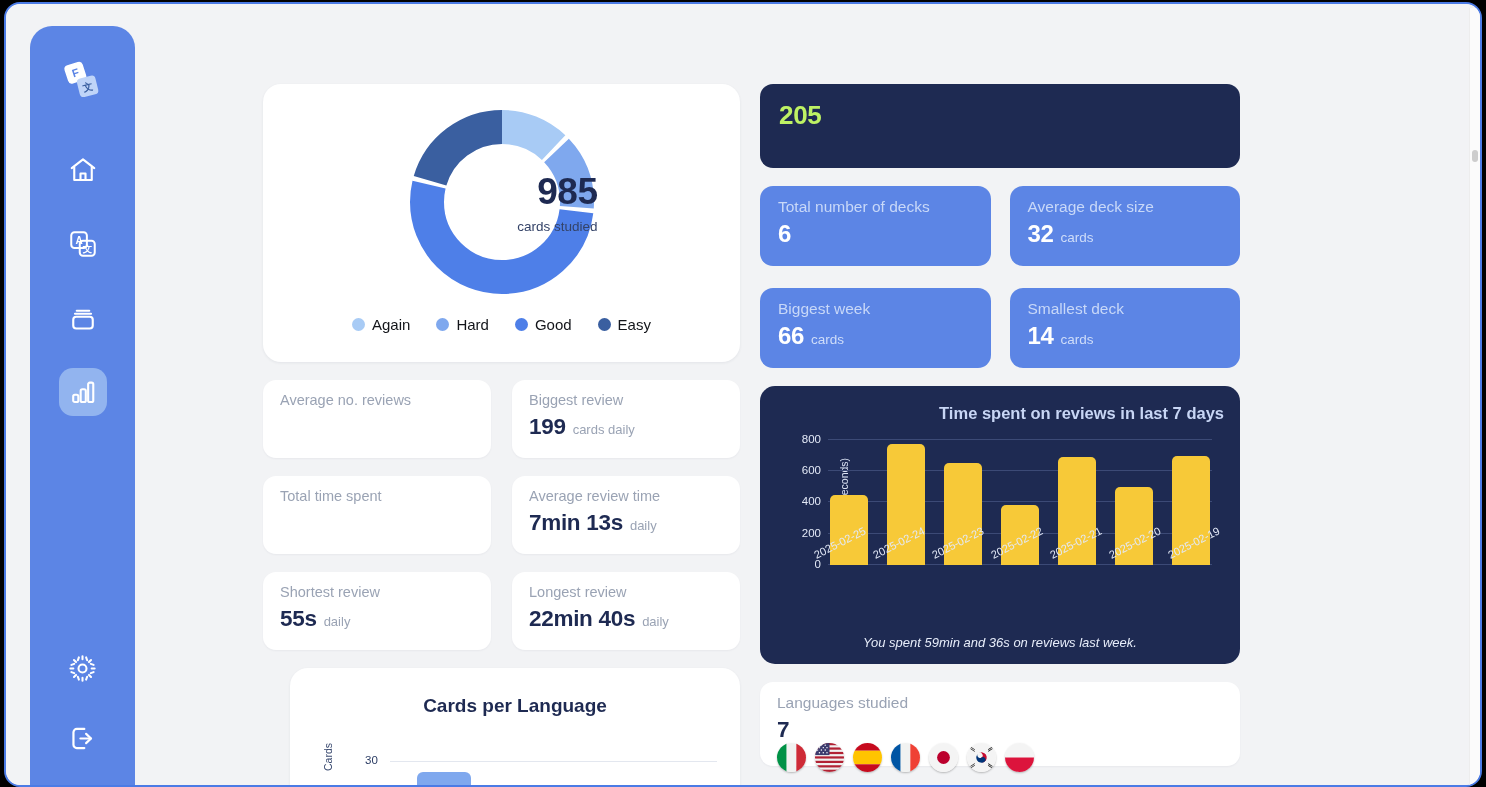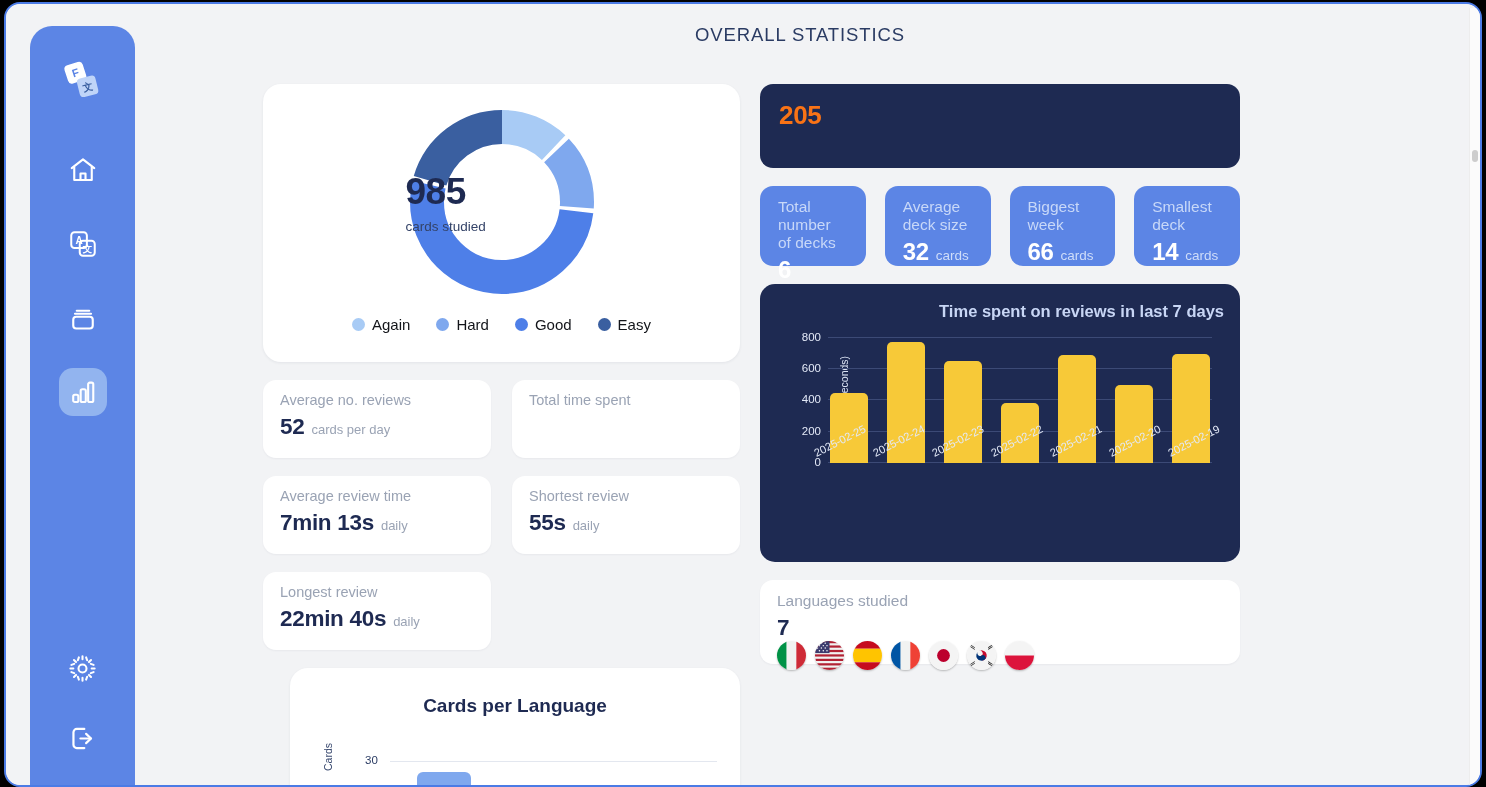--- a/index.html
+++ b/index.html
@@ -121,21 +121,21 @@
     box-shadow: 0 1px 3px rgba(30,40,70,0.07);
     display: flex; flex-direction: column;
     align-items: center;
     justify-content: flex-start;
     padding-top: 22px;
   }
   .donut-holder { position: relative; width: 192px; height: 192px; }
   .donut-center {
     position: absolute; inset: 0;
     display: flex; flex-direction: column;
-    align-items: flex-start; justify-content: center;
+    align-items: flex-end; justify-content: center;
     gap: 6px;
   }
   .donut-value {
     font-size: 37px; font-weight: bold; color: #1E2A52;
     letter-spacing: -0.5px;
   }
   .donut-label { font-size: 13.5px; color: #344368; }
 
   .legend {
     margin-top: 18px;
@@ -173,29 +173,29 @@
 
   
   .hero-card {
     background: #1E2A52;
     border-radius: 13px;
     height: 84px;
     padding: 13px 19px 0 19px;
   }
   .hero-label { font-size: 15.5px; color: #DDE4F2; }
   .hero-value {
-    font-size: 26px; font-weight: bold; color: #f97316;
+    font-size: 26px; font-weight: bold; color: #bef264;
     margin-top: 3px; letter-spacing: -0.3px;
   }
 
   
   .blue-grid {
     display: grid;
-    grid-template-columns: 1fr 1fr 1fr 1fr;
-    gap: 32px 19px;
+    grid-template-columns: 1fr 1fr;
+    gap: 22px 19px;
   }
   .blue-card {
     background: #5C85E5;
     border-radius: 13px;
     height: 80px;
     padding: 12px 18px 0 18px;
   }
   .blue-label { font-size: 15.5px; color: #C8D8F8; }
   .blue-row { display: flex; align-items: baseline; gap: 7px; margin-top: 4px; }
   .blue-value {
@@ -411,21 +411,20 @@
       <div class="nav-item">
         <svg width="31" height="31" viewBox="0 0 24 24" fill="none" stroke="#FFFFFF" stroke-width="1.7" stroke-linecap="round" stroke-linejoin="round">
           <path d="M13.4 4.6H7.6A2.6 2.6 0 0 0 5 7.2v9.6a2.6 2.6 0 0 0 2.6 2.6h5.8"></path>
           <path d="M14.8 8.4 18.6 12l-3.8 3.6"></path>
           <path d="M10.4 12h8"></path>
         </svg>
       </div>
     </div>
   </div>
 
-  <div id="page-title">OVERALL STATISTICS</div>
 
   <div id="content">
 
     <div class="col col-left">
 
       <div class="donut-card">
         <div class="donut-holder">
           <svg width="192" height="192" viewBox="0 0 192 192">
             <g transform="rotate(-90 96 96)">
 
@@ -458,26 +457,29 @@
             <span class="legend-dot" style="background:#3A5FA0"></span>
             <span class="legend-text">Easy</span>
           </div>
         </div>
       </div>
 
       <div class="stat-grid">
 
         <div class="stat-card">
           <div class="stat-label">Average no. reviews</div>
+        </div>
+
+        <div class="stat-card">
+          <div class="stat-label">Biggest review</div>
           <div class="stat-row">
-            <span class="stat-value">52</span>
-            <span class="stat-unit">cards per day</span>
-          </div>
-        </div>
-
+            <span class="stat-value">199</span>
+            <span class="stat-unit">cards daily</span>
+          </div>
+        </div>
 
         <div class="stat-card">
           <div class="stat-label">Total time spent</div>
         </div>
 
         <div class="stat-card">
           <div class="stat-label">Average review time</div>
           <div class="stat-row">
             <span class="stat-value">7min 13s</span>
             <span class="stat-unit">daily</span>
@@ -590,20 +592,21 @@
         <div class="xticks">
           <span class="xtick" style="left:0px">2025-02-25</span>
           <span class="xtick" style="left:59px">2025-02-24</span>
           <span class="xtick" style="left:118px">2025-02-23</span>
           <span class="xtick" style="left:177px">2025-02-22</span>
           <span class="xtick" style="left:236px">2025-02-21</span>
           <span class="xtick" style="left:295px">2025-02-20</span>
           <span class="xtick" style="left:354px">2025-02-19</span>
         </div>
 
+        <div class="barchart-footer">You spent 59min and 36s on reviews last week.</div>
       </div>
 
       <div class="lang-card">
         <div class="lang-left">
           <div class="lang-label">Languages studied</div>
           <div class="lang-value">7</div>
         </div>
 
         <div class="flags">
 

